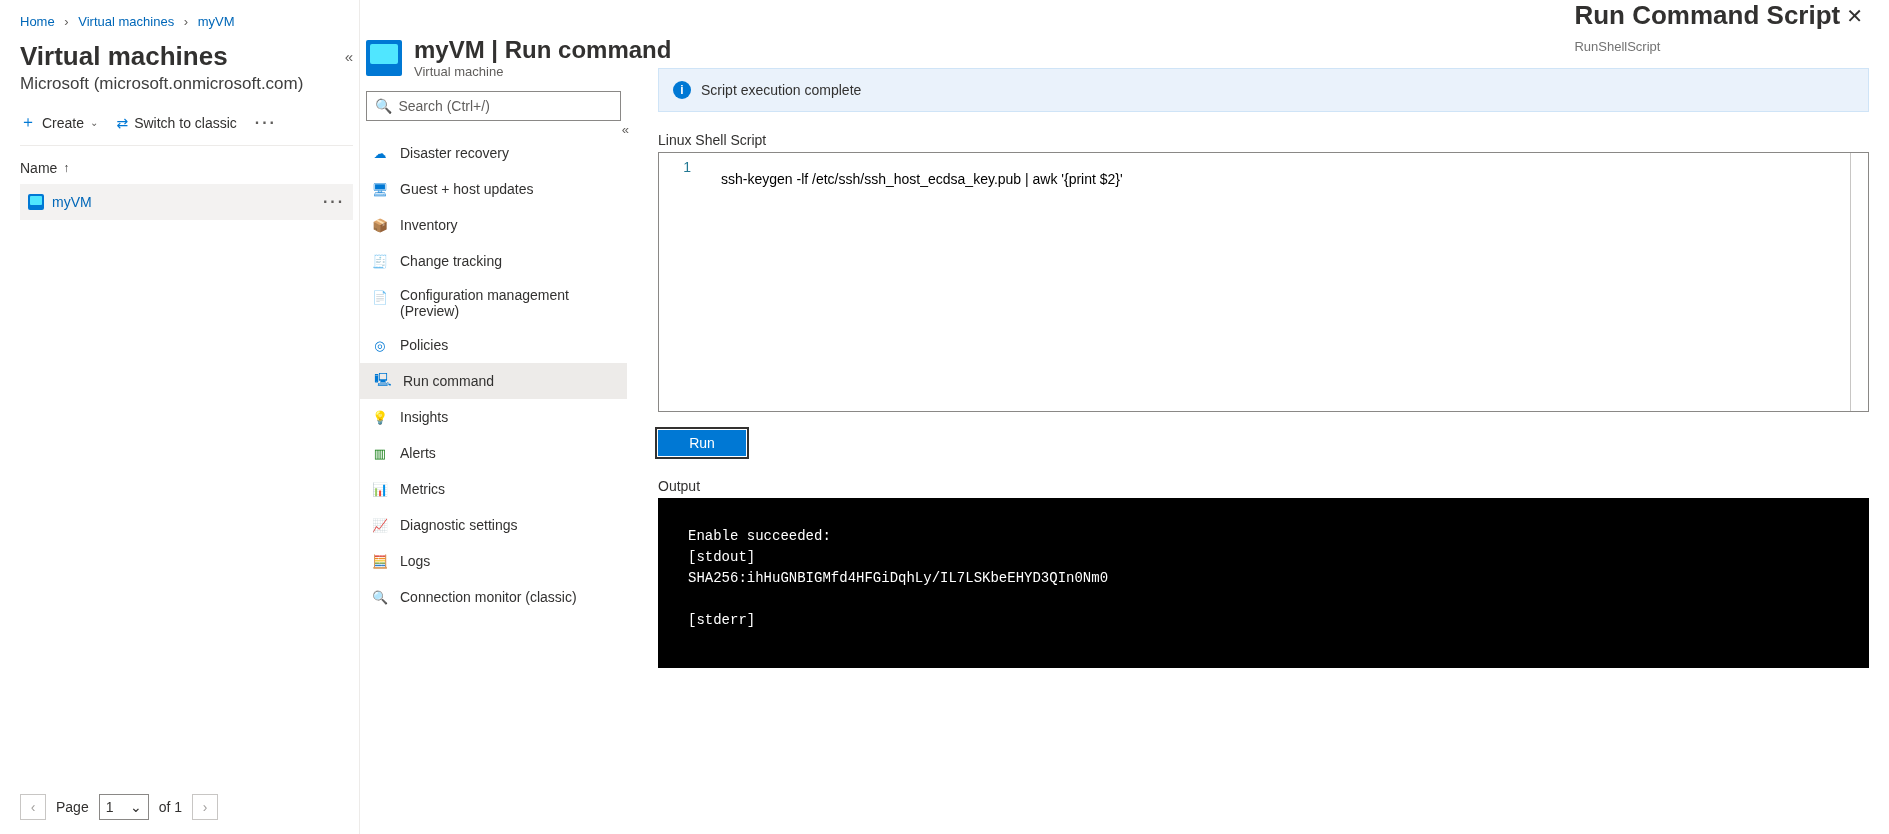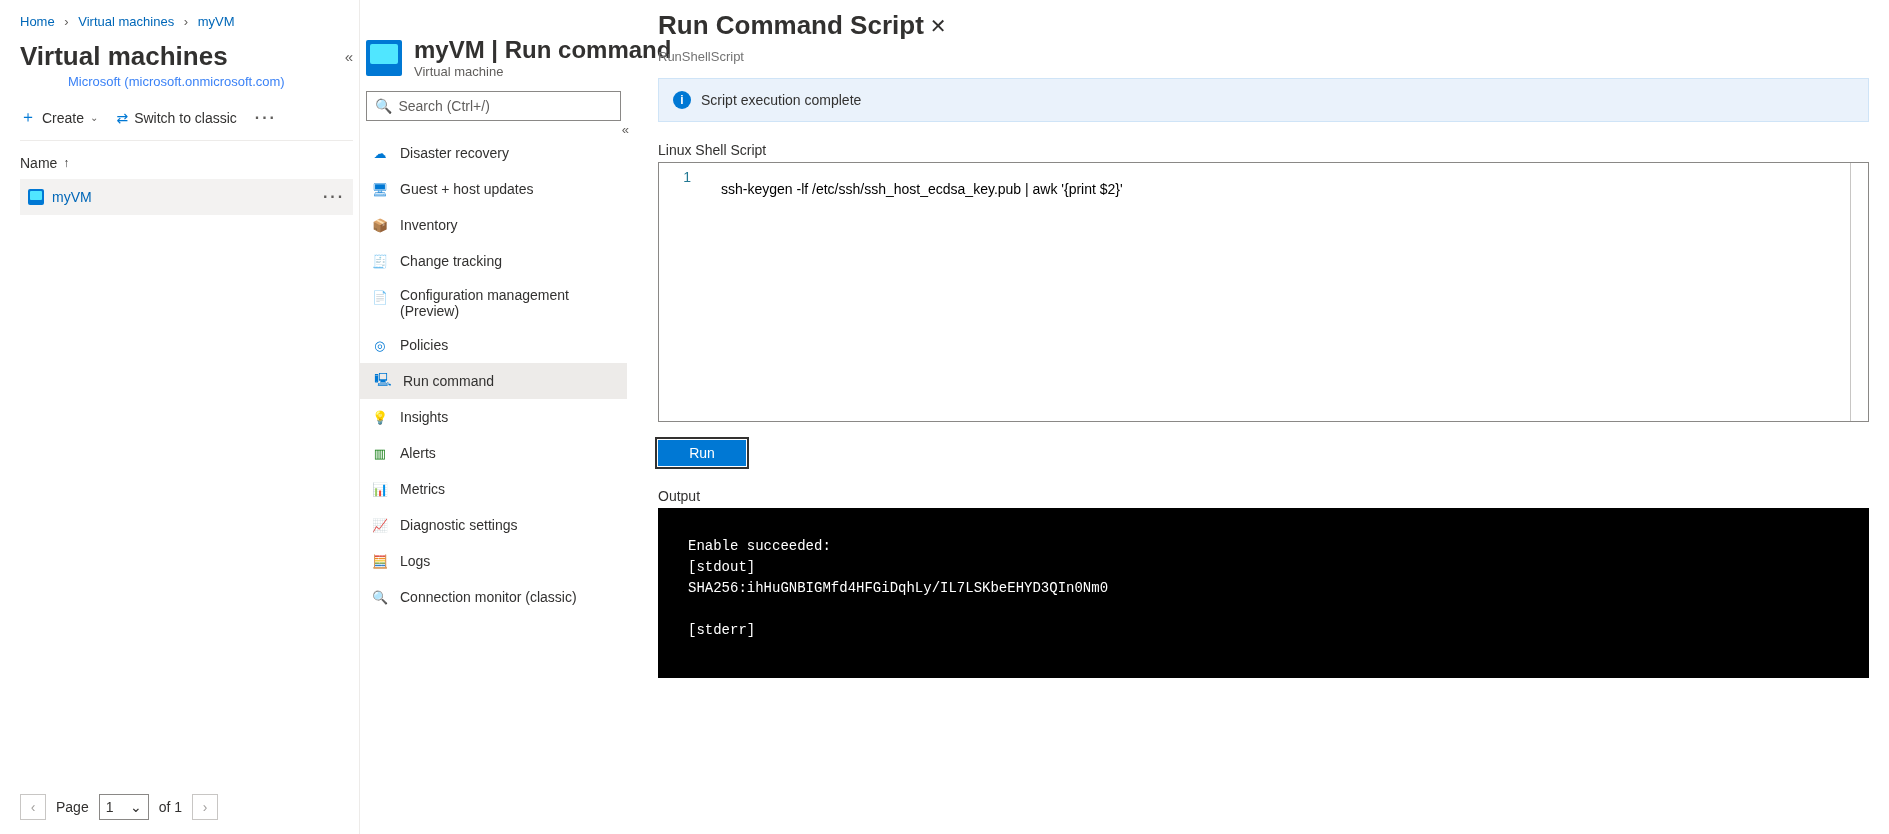--- a/index.html
+++ b/index.html
@@ -6,21 +6,21 @@
   body { width: 1889px; height: 834px; background: #fff; overflow: hidden; position: relative; }
 
   
   .blade-vmlist { position: absolute; left: 20px; top: 0; width: 333px; height: 100%; }
   .breadcrumb { font-size: 13px; color: #0067b8; padding-top: 14px; }
   .breadcrumb span { cursor: pointer; }
   .breadcrumb .chev { color: #605e5c; margin: 0 6px; }
   .vmlist-header { display: flex; align-items: center; justify-content: space-between; margin-top: 12px; }
   .vmlist-title { font-size: 26px; font-weight: 600; color: #323130; }
   .collapse-chev { color: #605e5c; font-size: 15px; cursor: pointer; }
-  .vmlist-sub { font-size: 13px; color: #3b82f6; margin-top: 2px; margin-left: 48px; }
+  .vmlist-sub { font-size: 17px; color: #404040; margin-top: 2px; }
   .vmlist-toolbar { display: flex; align-items: center; gap: 18px; margin-top: 18px; padding-bottom: 12px; border-bottom: 1px solid #edebe9; }
   .tb-btn { display: flex; align-items: center; gap: 6px; font-size: 14px; color: #323130; cursor: pointer; }
   .tb-btn .plus { color: #0078d4; font-size: 16px; font-weight: 400; }
   .tb-btn .swap { color: #0078d4; font-size: 14px; }
   .tb-btn .chev-sm { color: #605e5c; font-size: 10px; }
   .dots { color: #605e5c; letter-spacing: 2px; cursor: pointer; font-weight: bold; }
   .filter-input { width: 100%; height: 32px; border: 1px solid #8a8886; padding: 0 8px; font-size: 14px; margin-top: 12px; }
   .filter-input::placeholder { color: #605e5c; }
   .col-header { display: flex; align-items: center; gap: 6px; font-size: 14px; color: #323130; margin-top: 14px; padding-bottom: 6px; }
   .sort-arrow { color: #323130; font-size: 12px; }
@@ -54,21 +54,21 @@
   .nav-item.wrap { height: auto; padding-top: 8px; padding-bottom: 8px; align-items: flex-start; }
   .nav-item.wrap .ico{margin-top:2px;}
   .ico-blue{color:#0078d4;}
   .ico-green{color:#107c10;}
   .ico-orange{color:#ca5010;}
   .ico-purple{color:#8764b8;}
   .ico-teal{color:#038387;}
 
   
   .blade-run { position: absolute; left: 658px; top: 0; right: 0; height: 100%; padding-right: 20px; }
-  .run-header { display: flex; align-items: flex-start; justify-content: flex-start; padding-top: 10px; }
+  .run-header { display: flex; align-items: flex-start; justify-content: flex-end; }
   .run-title { font-size: 26px; font-weight: 600; color: #323130; }
   .run-sub   { font-size: 13px; color: #737373; margin-top: 8px; }
   .close-x { font-size: 20px; color: #323130; cursor: pointer; line-height: 1; padding: 6px; }
   .status-bar { margin-top: 14px; background: #eaf2fb; border: 1px solid #cfe4f7; height: 44px; display: flex; align-items: center; gap: 10px; padding: 0 14px; }
   .status-bar .info-ico { width: 18px; height: 18px; border-radius: 50%; background: #0078d4; color: #fff; font-size: 12px; font-weight: bold; display: flex; align-items: center; justify-content: center; }
   .status-bar .msg { font-size: 14px; color: #323130; }
   .script-label { font-size: 14px; color: #323130; margin-top: 20px; }
   .script-box { margin-top: 4px; border: 1px solid #8a8886; height: 260px; background: #fff; position: relative; font-family: Consolas, 'Courier New', monospace; font-size: 14px; }
   .script-ln { position: absolute; left: 0; top: 6px; width: 40px; text-align: right; padding-right: 8px; color: #237893; }
   .script-line { position: absolute; left: 62px; top: 6px; color: #000; white-space: pre; margin-top: 12px; }

